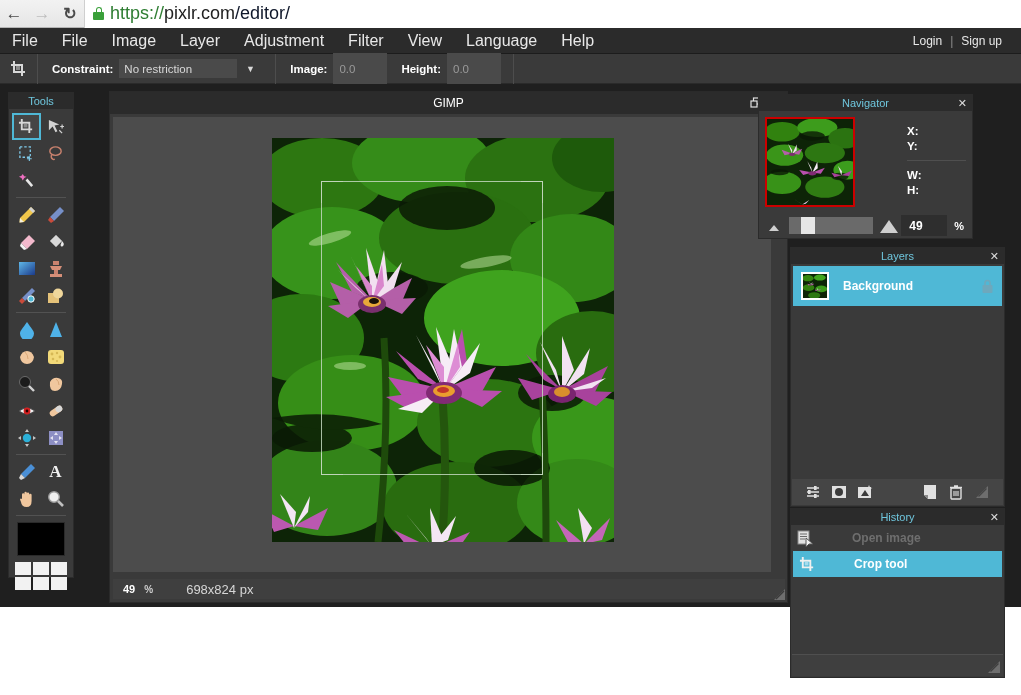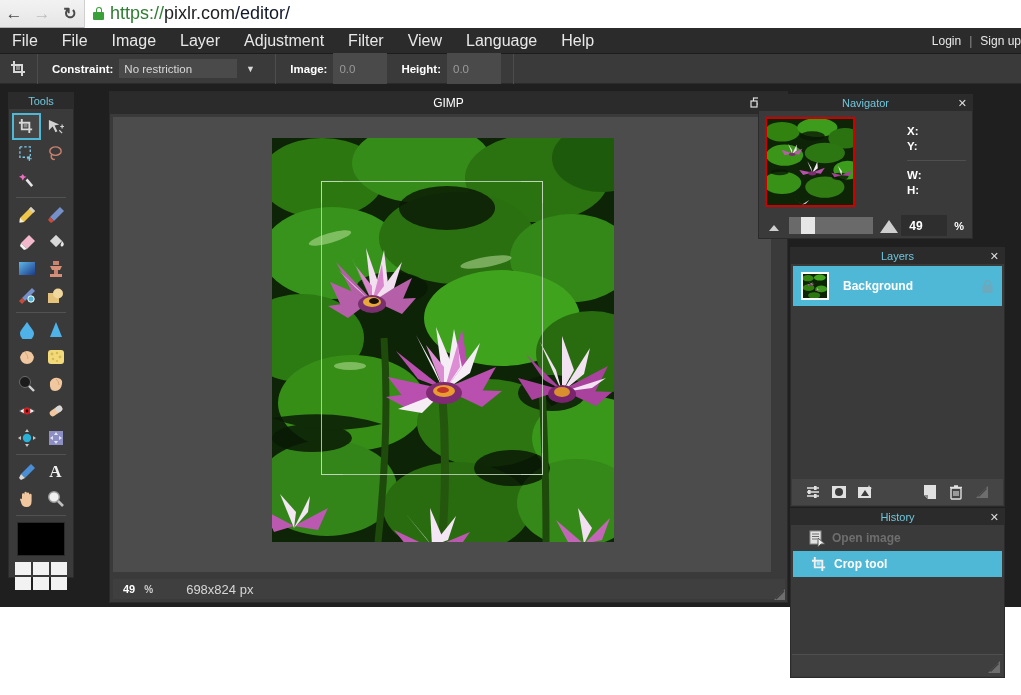--- a/index.html
+++ b/index.html
@@ -44,21 +44,21 @@
     position: absolute; left: 0; top: 28px; width: 1021px; height: 26px;
     background: #2b2b2b;
     display: flex; align-items: center;
     border-bottom: 1px solid #1c1c1c;
   }
   .menu-item {
     color: #e8e8e8; font-size: 16px; padding: 0 12px; line-height: 26px;
     white-space: nowrap;
   }
   .menu-spacer { flex: 1; }
-  .account { display: flex; align-items: center; padding-right: 0; }
+  .account { display: flex; align-items: center; padding-right: 19px; }
   .account span { color: #e8e8e8; font-size: 12px; }
   .account .sep { color: #8d8d8d; padding: 0 8px; }
 
   
   .optionsbar {
     position: absolute; left: 0; top: 54px; width: 1021px; height: 30px;
     background: #3a3a3a;
     border-bottom: 1px solid #2a2a2a;
     display: flex; align-items: center;
   }
@@ -196,21 +196,21 @@
   .layer-thumb { width: 28px; height: 28px; background:#0c1a07; border: 2px solid #fff; position:relative; overflow:hidden;}
   .layer-name { color:#ffffff; font-size:12px; font-weight:bold; margin-left: 14px; flex:1; }
   .layers-toolbar {
     position:absolute; left:1px; bottom:1px; width: 211px; height: 26px;
     background:#454545; display:flex; align-items:center; padding: 0 8px;
   }
   .lt-icon { width: 26px; height:26px; display:flex; align-items:center; justify-content:center;}
   .lt-spacer { flex:1; }
 
   .history { left: 790px; top: 424px; width: 215px; height: 170px; }
-  .hist-row { height: 26px; display:flex; align-items:center; padding-left: 18px; }
+  .hist-row { height: 26px; display:flex; align-items:center; padding-left: 6px; gap: 32px; }
   .hist-row.dim .hist-label { color: #6e6e6e; }
   .hist-row.sel { background: #4fb8d6; margin: 0 2px; }
   .hist-label { color:#ffffff; font-size:12px; font-weight:bold; margin-left: 6px; }
   .hist-footer {
     position:absolute; left:1px; bottom:1px; width: 211px; height: 22px;
     background:#3f3f3f; border-top:1px solid #4f4f4f;
   }
   svg { display:block; }
 </style>
 </head>

